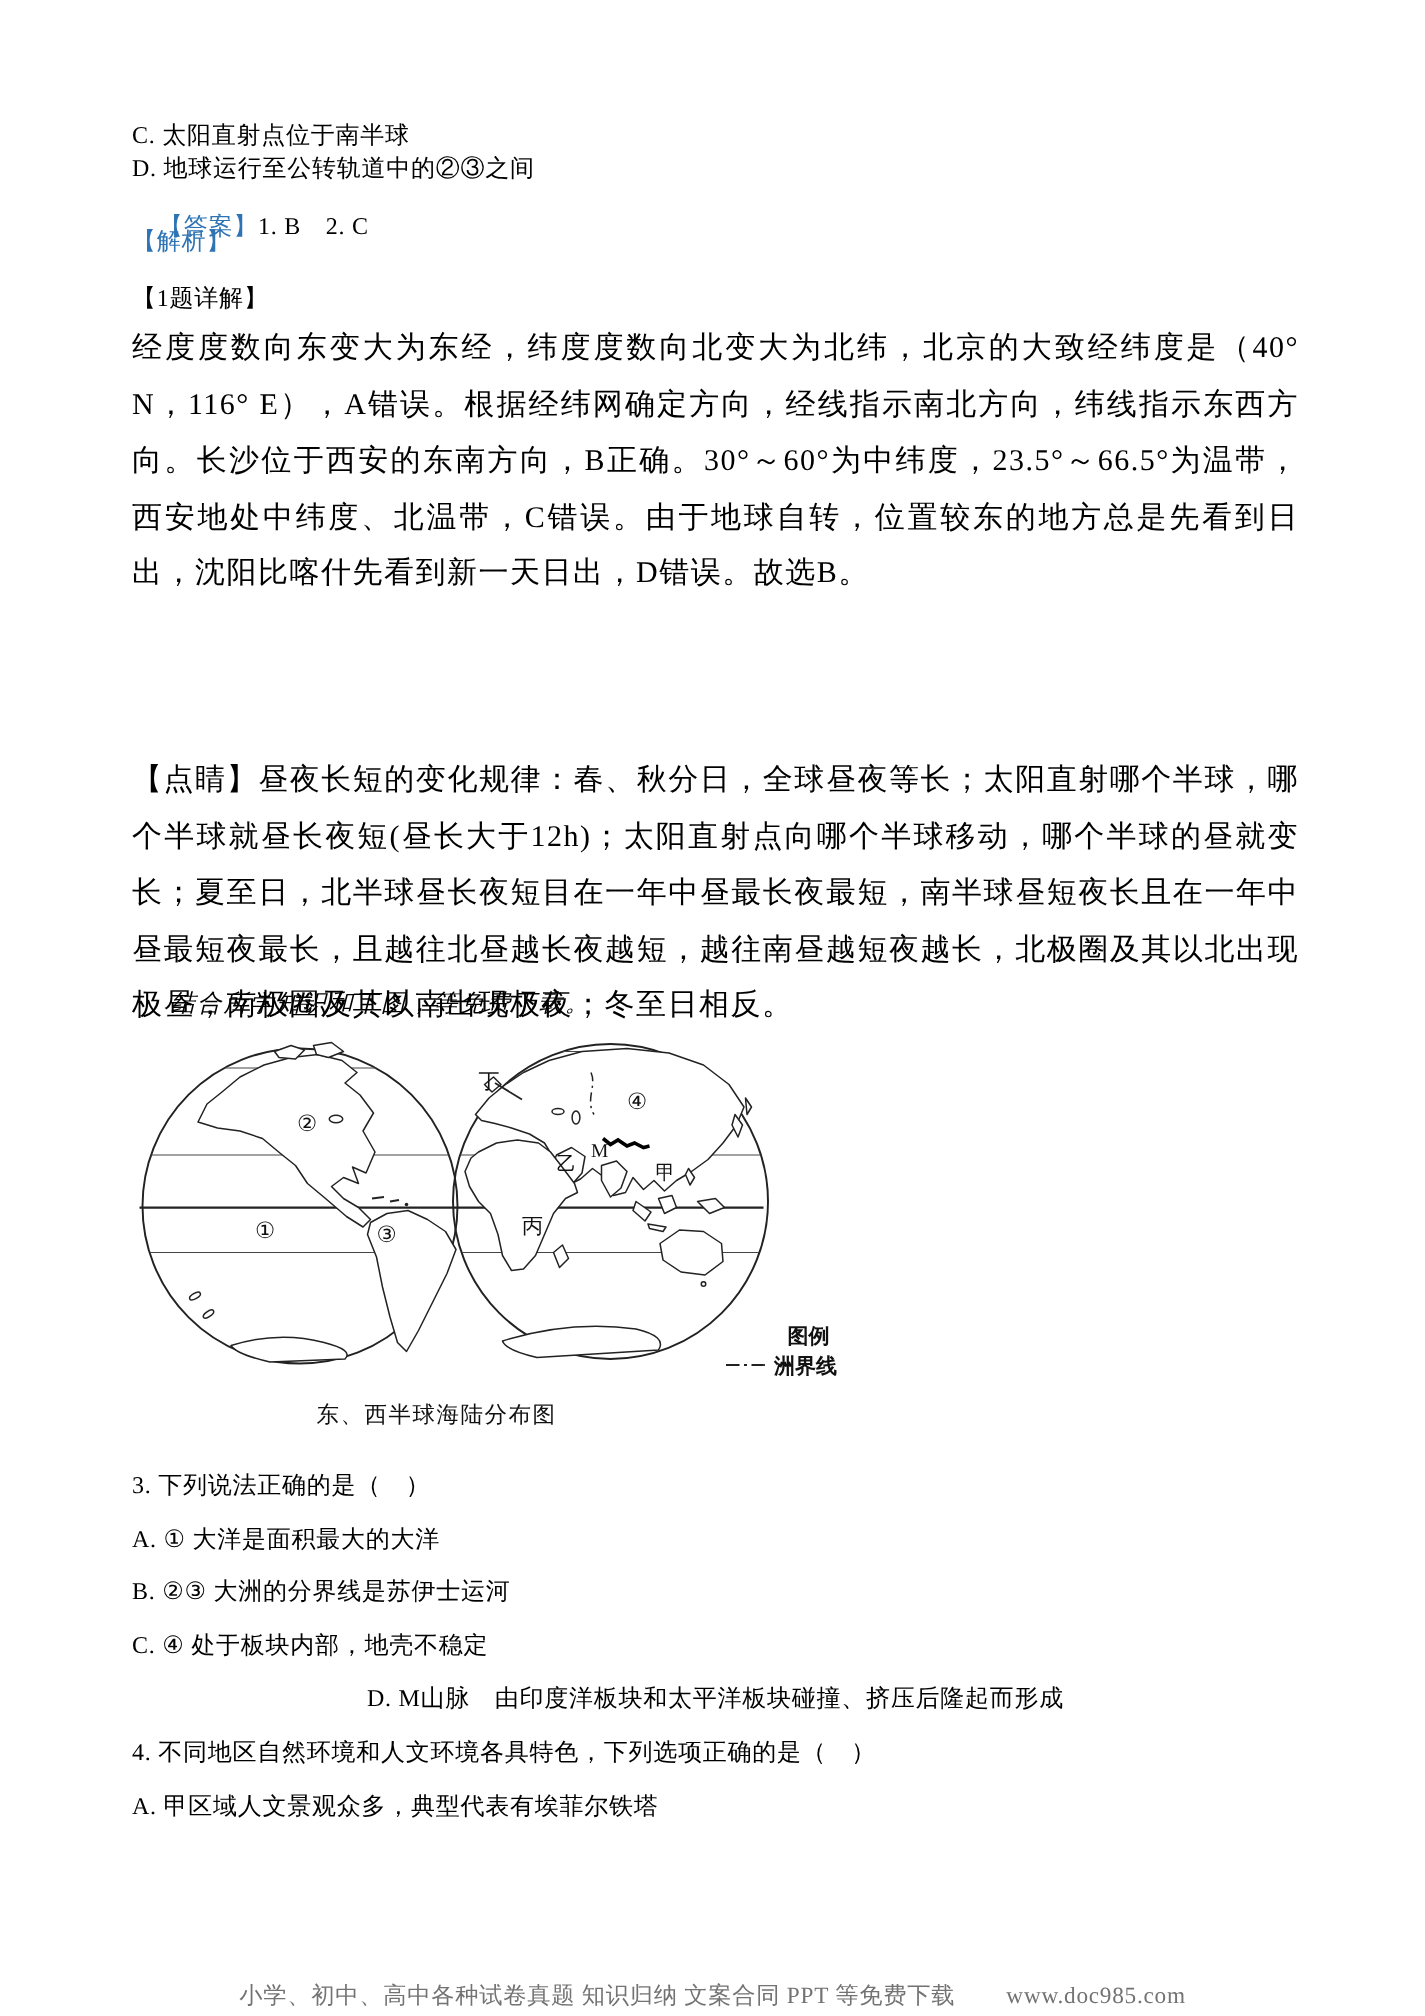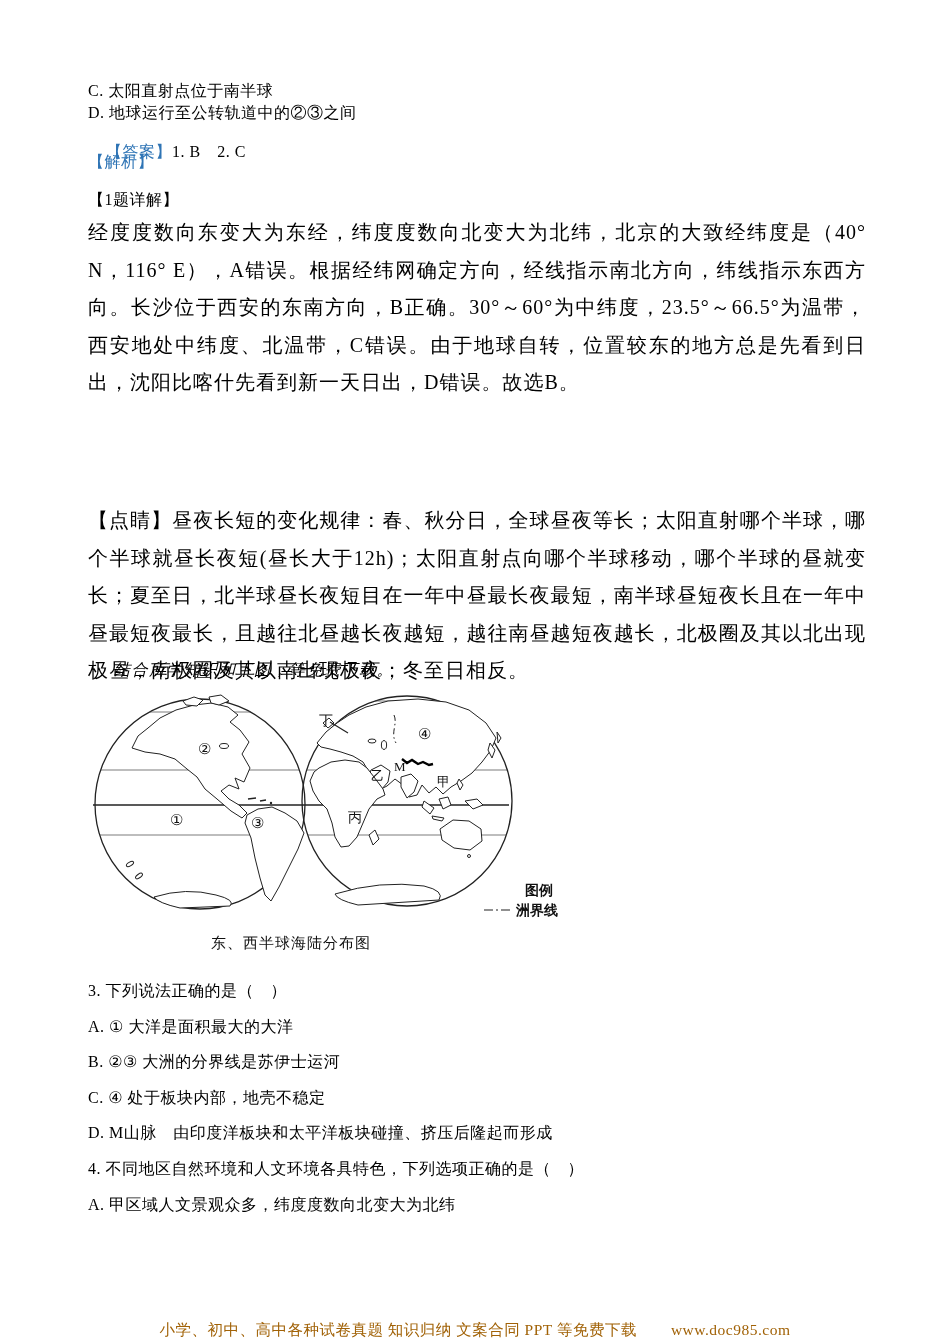--- a/index.html
+++ b/index.html
@@ -20,21 +20,21 @@
   .blue { color:#2E74B5; }
   .opts-row { display:flex; }
   .opts-row .col-c { width:387px; flex:none; }
   .intro-line { font-style:italic; text-indent:26px; letter-spacing:1.5px; }
   .figure-wrap { position:absolute; left:88px; top:688px; width:500px; height:272px; }
   .map-land { fill:#ffffff; stroke:#222; stroke-width:1; stroke-linejoin:round; }
   .map-lat  { stroke:#444; stroke-width:0.7; }
   .map-text { font-family:"Liberation Serif","DejaVu Serif",serif; fill:#111; }
   .footer {
     position:absolute; left:0; top:1320px; width:950px; text-align:center;
-    font-size:15.5px; color:#a16207; letter-spacing:0.5px;
+    font-size:15.5px; color:#737373; letter-spacing:0.5px;
   }
   .footer .url { margin-left:34px; }
 </style>
 </head>
 <body>
 
 <div class="page">
 
   <div class="line opts-row" style="top:80px;">
     <span class="col-c">C. 太阳直射点位于南半球</span>
@@ -119,22 +119,22 @@
       <text class="map-text" x="428" y="227" font-size="14" font-weight="bold">洲界线</text>
 
       <text class="map-text" x="203" y="260" font-size="15" text-anchor="middle" letter-spacing="1">东、西半球海陆分布图</text>
     </svg>
   </div>
 
   <div class="line" style="top:980px;">3. 下列说法正确的是（　）</div>
   <div class="line" style="top:1016px;">A. ① 大洋是面积最大的大洋</div>
   <div class="line" style="top:1087px;">C. ④ 处于板块内部，地壳不稳定</div>
   <div class="line" style="top:1051px;">B. ②③ 大洲的分界线是苏伊士运河</div>
-  <div class="line" style="top:1122px;">D. M山脉　由印度洋板块和太平洋板块碰撞、挤压后隆起而形成</div>
+  <div class="line" style="top:1122px;text-align:center;">D. M山脉　由印度洋板块和太平洋板块碰撞、挤压后隆起而形成</div>
 
   <div class="line" style="top:1158px;">4. 不同地区自然环境和人文环境各具特色，下列选项正确的是（　）</div>
-  <div class="line" style="top:1194px;">A. 甲区域人文景观众多，纬度度数向北变大为北纬</div>
+  <div class="line" style="top:1194px;">A. 甲区域人文景观众多，典型代表有埃菲尔铁塔</div>
 
   <div class="footer">
     <span>小学、初中、高中各种试卷真题 知识归纳 文案合同 PPT 等免费下载</span><span class="url">www.doc985.com</span>
   </div>
 
 </div>
 
 </body></html>

